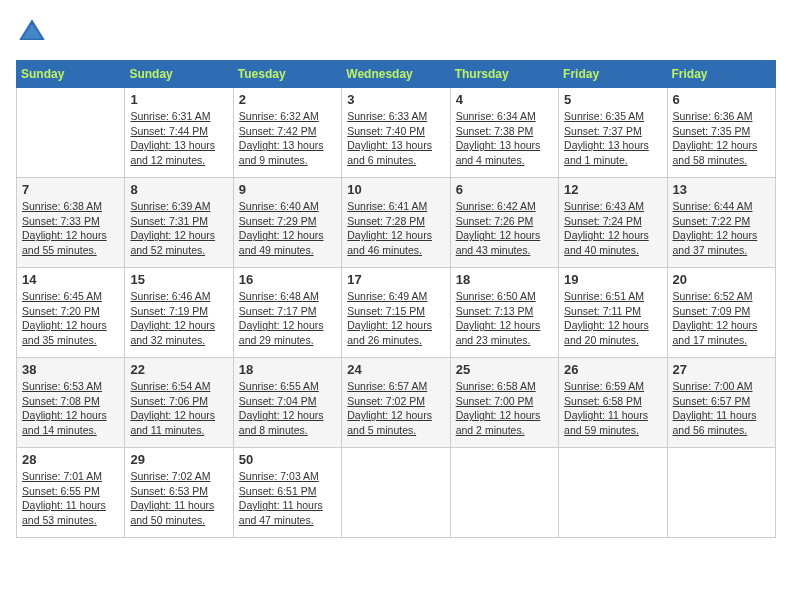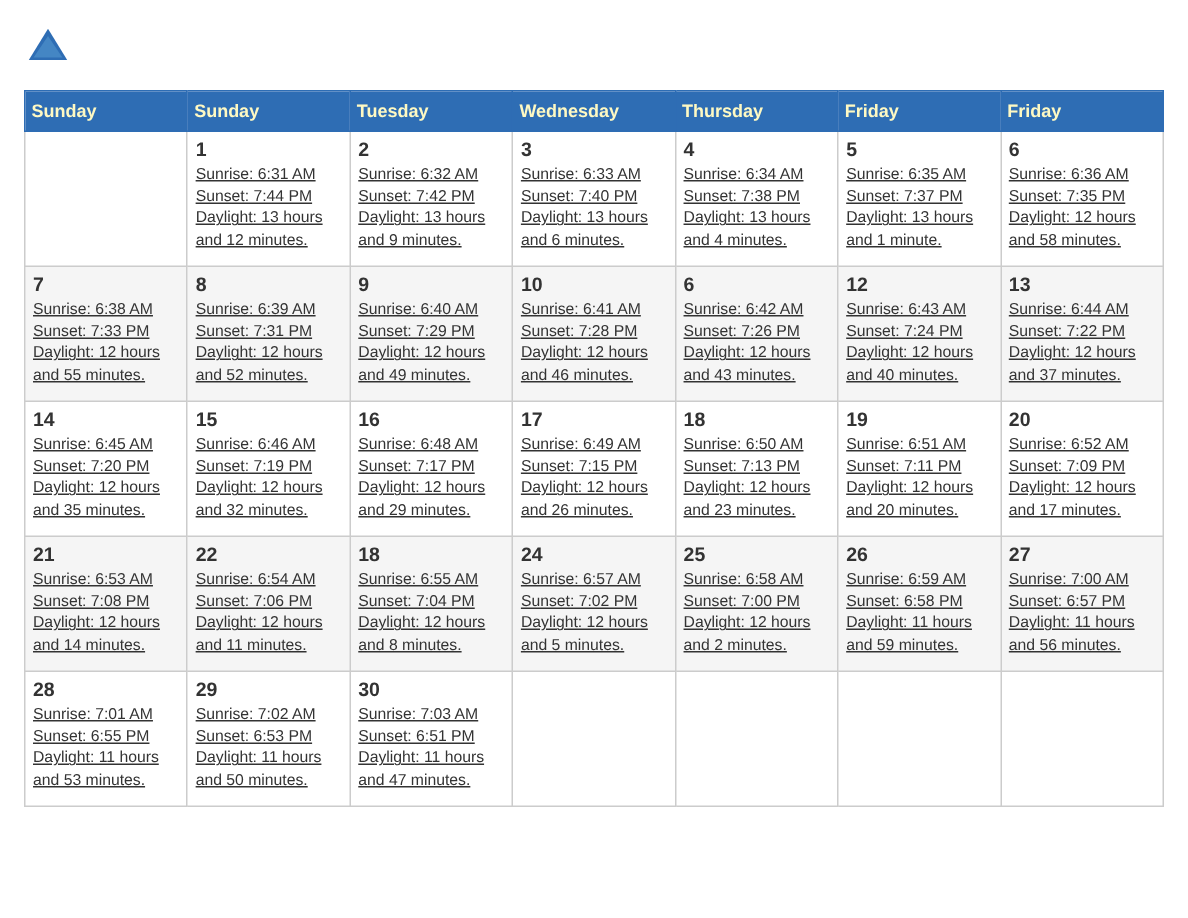--- a/index.html
+++ b/index.html
@@ -44,21 +44,21 @@
       font-size: 14px;
       color: #555;
     }
     table {
       width: 100%;
       border-collapse: collapse;
       font-size: 11px;
     }
     thead th {
       background-color: #2e6db4;
-      color: #fef9c3;
+      color: #bef264;
       padding: 6px 4px;
       text-align: left;
       font-size: 12px;
       font-weight: bold;
       border: 1px solid #2e6db4;
     }
     tbody td {
       border: 1px solid #ccc;
       vertical-align: top;
       padding: 4px 5px;
@@ -249,21 +249,21 @@
         </td>
         <td>
           <span class="day-number">20</span>
         <div class="day-info">
           Sunrise: 6:52 AM<br>Sunset: 7:09 PM<br>Daylight: 12 hours and 17 minutes.
         </div>
         </td>
       </tr>
       <tr>
         <td>
-          <span class="day-number">21</span>
+          <span class="day-number">38</span>
         <div class="day-info">
           Sunrise: 6:53 AM<br>Sunset: 7:08 PM<br>Daylight: 12 hours and 14 minutes.
         </div>
         </td>
         <td>
           <span class="day-number">22</span>
         <div class="day-info">
           Sunrise: 6:54 AM<br>Sunset: 7:06 PM<br>Daylight: 12 hours and 11 minutes.
         </div>
         </td>
@@ -305,21 +305,21 @@
           Sunrise: 7:01 AM<br>Sunset: 6:55 PM<br>Daylight: 11 hours and 53 minutes.
         </div>
         </td>
         <td>
           <span class="day-number">29</span>
         <div class="day-info">
           Sunrise: 7:02 AM<br>Sunset: 6:53 PM<br>Daylight: 11 hours and 50 minutes.
         </div>
         </td>
         <td>
-          <span class="day-number">30</span>
+          <span class="day-number">50</span>
         <div class="day-info">
           Sunrise: 7:03 AM<br>Sunset: 6:51 PM<br>Daylight: 11 hours and 47 minutes.
         </div>
         </td>
         <td class="empty-cell"></td>
         <td class="empty-cell"></td>
         <td class="empty-cell"></td>
         <td class="empty-cell"></td>
       </tr>
     </tbody>

